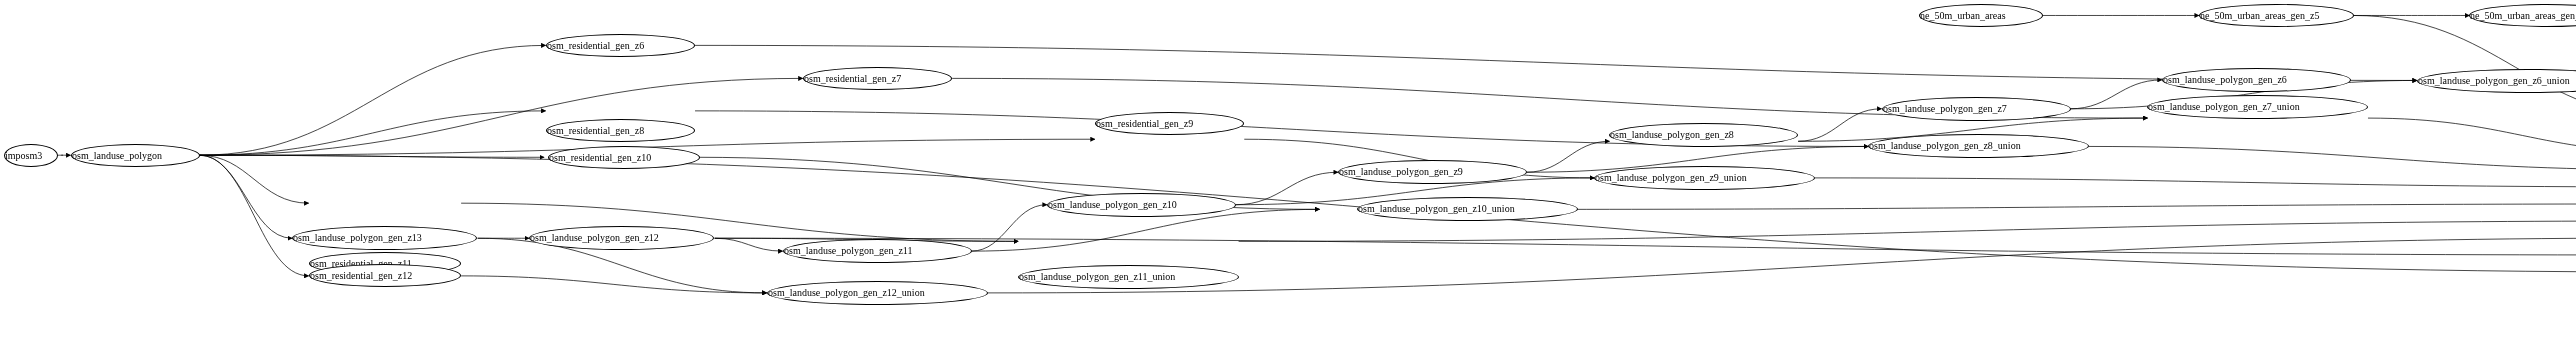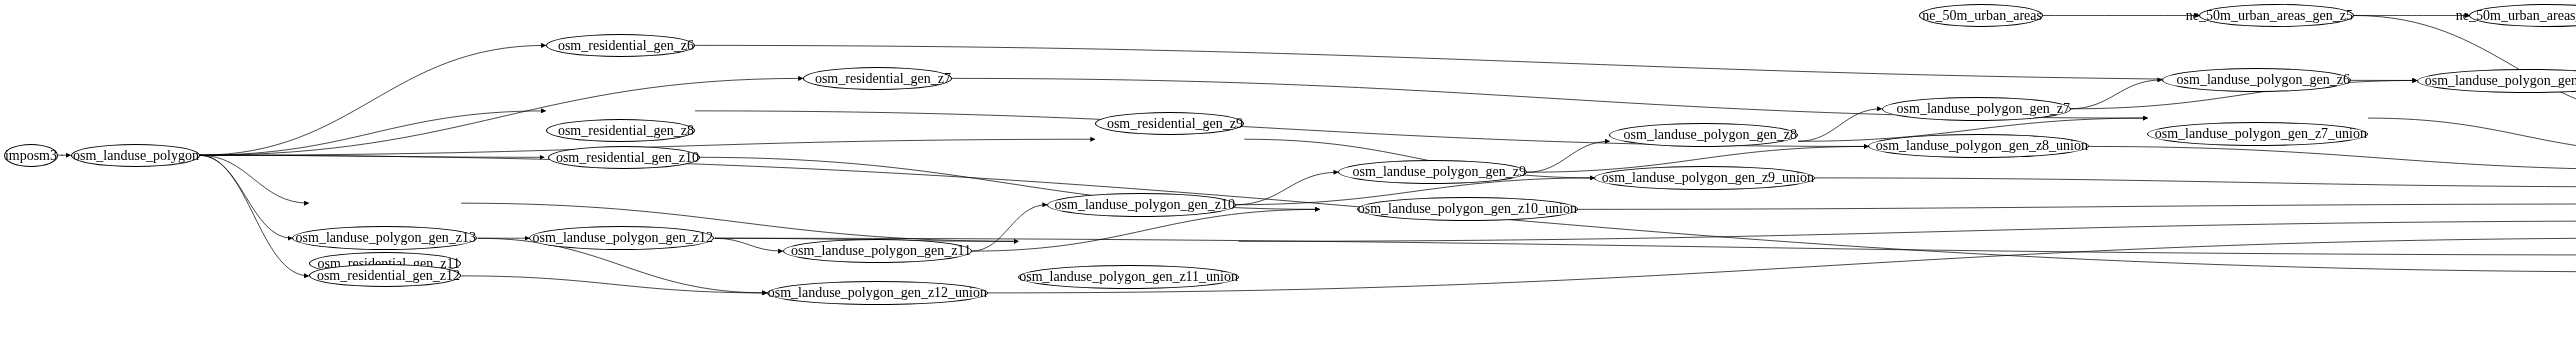--- a/index.html
+++ b/index.html
@@ -21,27 +21,27 @@
     position: absolute;
     left: 0;
     top: 0;
     width: 2741px;
     height: 362px;
   }
   .node {
     position: absolute;
     display: flex;
     align-items: center;
-    justify-content: flex-end;
+    justify-content: flex-start;
     box-sizing: border-box;
     border: 0.6px solid #000000;
     border-radius: 50%;
     background: #ffffff;
     color: #000000;
-    font-size: 14px;
+    font-size: 10px;
     font-family: "Liberation Serif", "DejaVu Serif", serif;
     white-space: nowrap;
     z-index: 5;
     line-height: 1;
   }
 </style>
 </head>
 <body>
 
 <div id="canvas">
@@ -155,21 +155,21 @@
       </div>
       <div class="node" style="left: 1594px; top: 166px; width: 221px; height: 24px;">
         <span>osm_landuse_polygon_gen_z9_union</span>
       </div>
       <div class="node" style="left: 1868px; top: 134px; width: 221px; height: 24px;">
         <span>osm_landuse_polygon_gen_z8_union</span>
       </div>
       <div class="node" style="left: 1882px; top: 97px; width: 189px; height: 24px;">
         <span>osm_landuse_polygon_gen_z7</span>
       </div>
-      <div class="node" style="left: 2147px; top: 122px; width: 221px; height: 24px;">
+      <div class="node" style="left: 2147px; top: 95px; width: 221px; height: 24px;">
         <span>osm_landuse_polygon_gen_z7_union</span>
       </div>
       <div class="node" style="left: 2162px; top: 68px; width: 189px; height: 24px;">
         <span>osm_landuse_polygon_gen_z6</span>
       </div>
       <div class="node" style="left: 2417px; top: 69px; width: 221px; height: 24px;">
         <span>osm_landuse_polygon_gen_z6_union</span>
       </div>
       <div class="node" style="left: 1919px; top: 4.1px; width: 124px; height: 23px;">
         <span>ne_50m_urban_areas</span>

